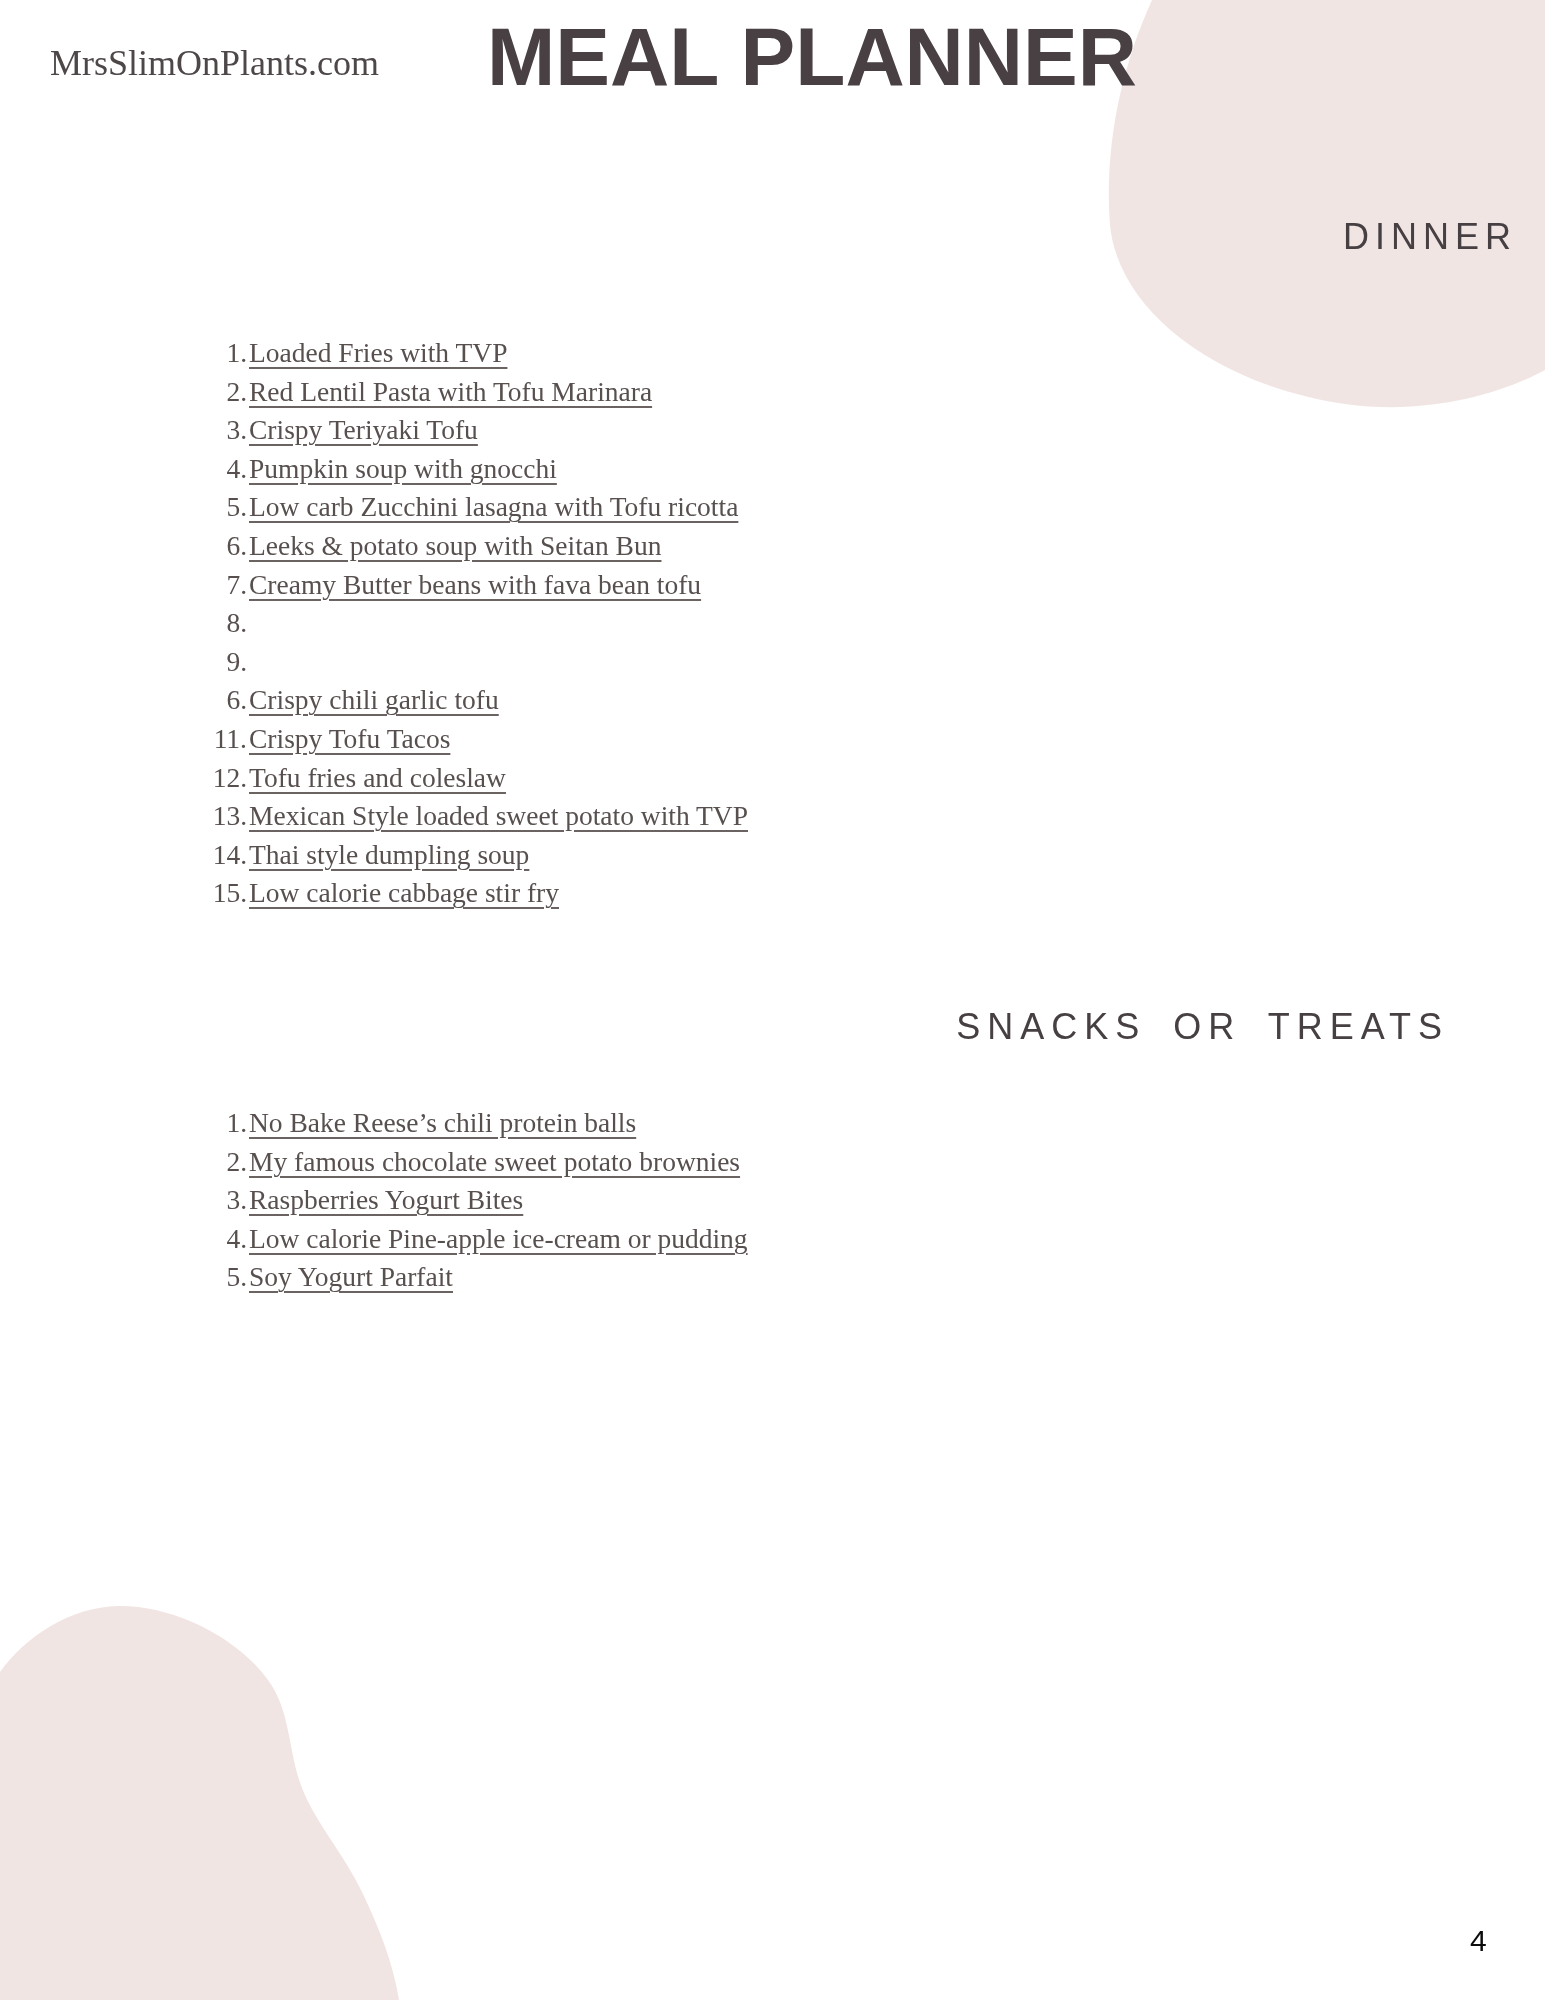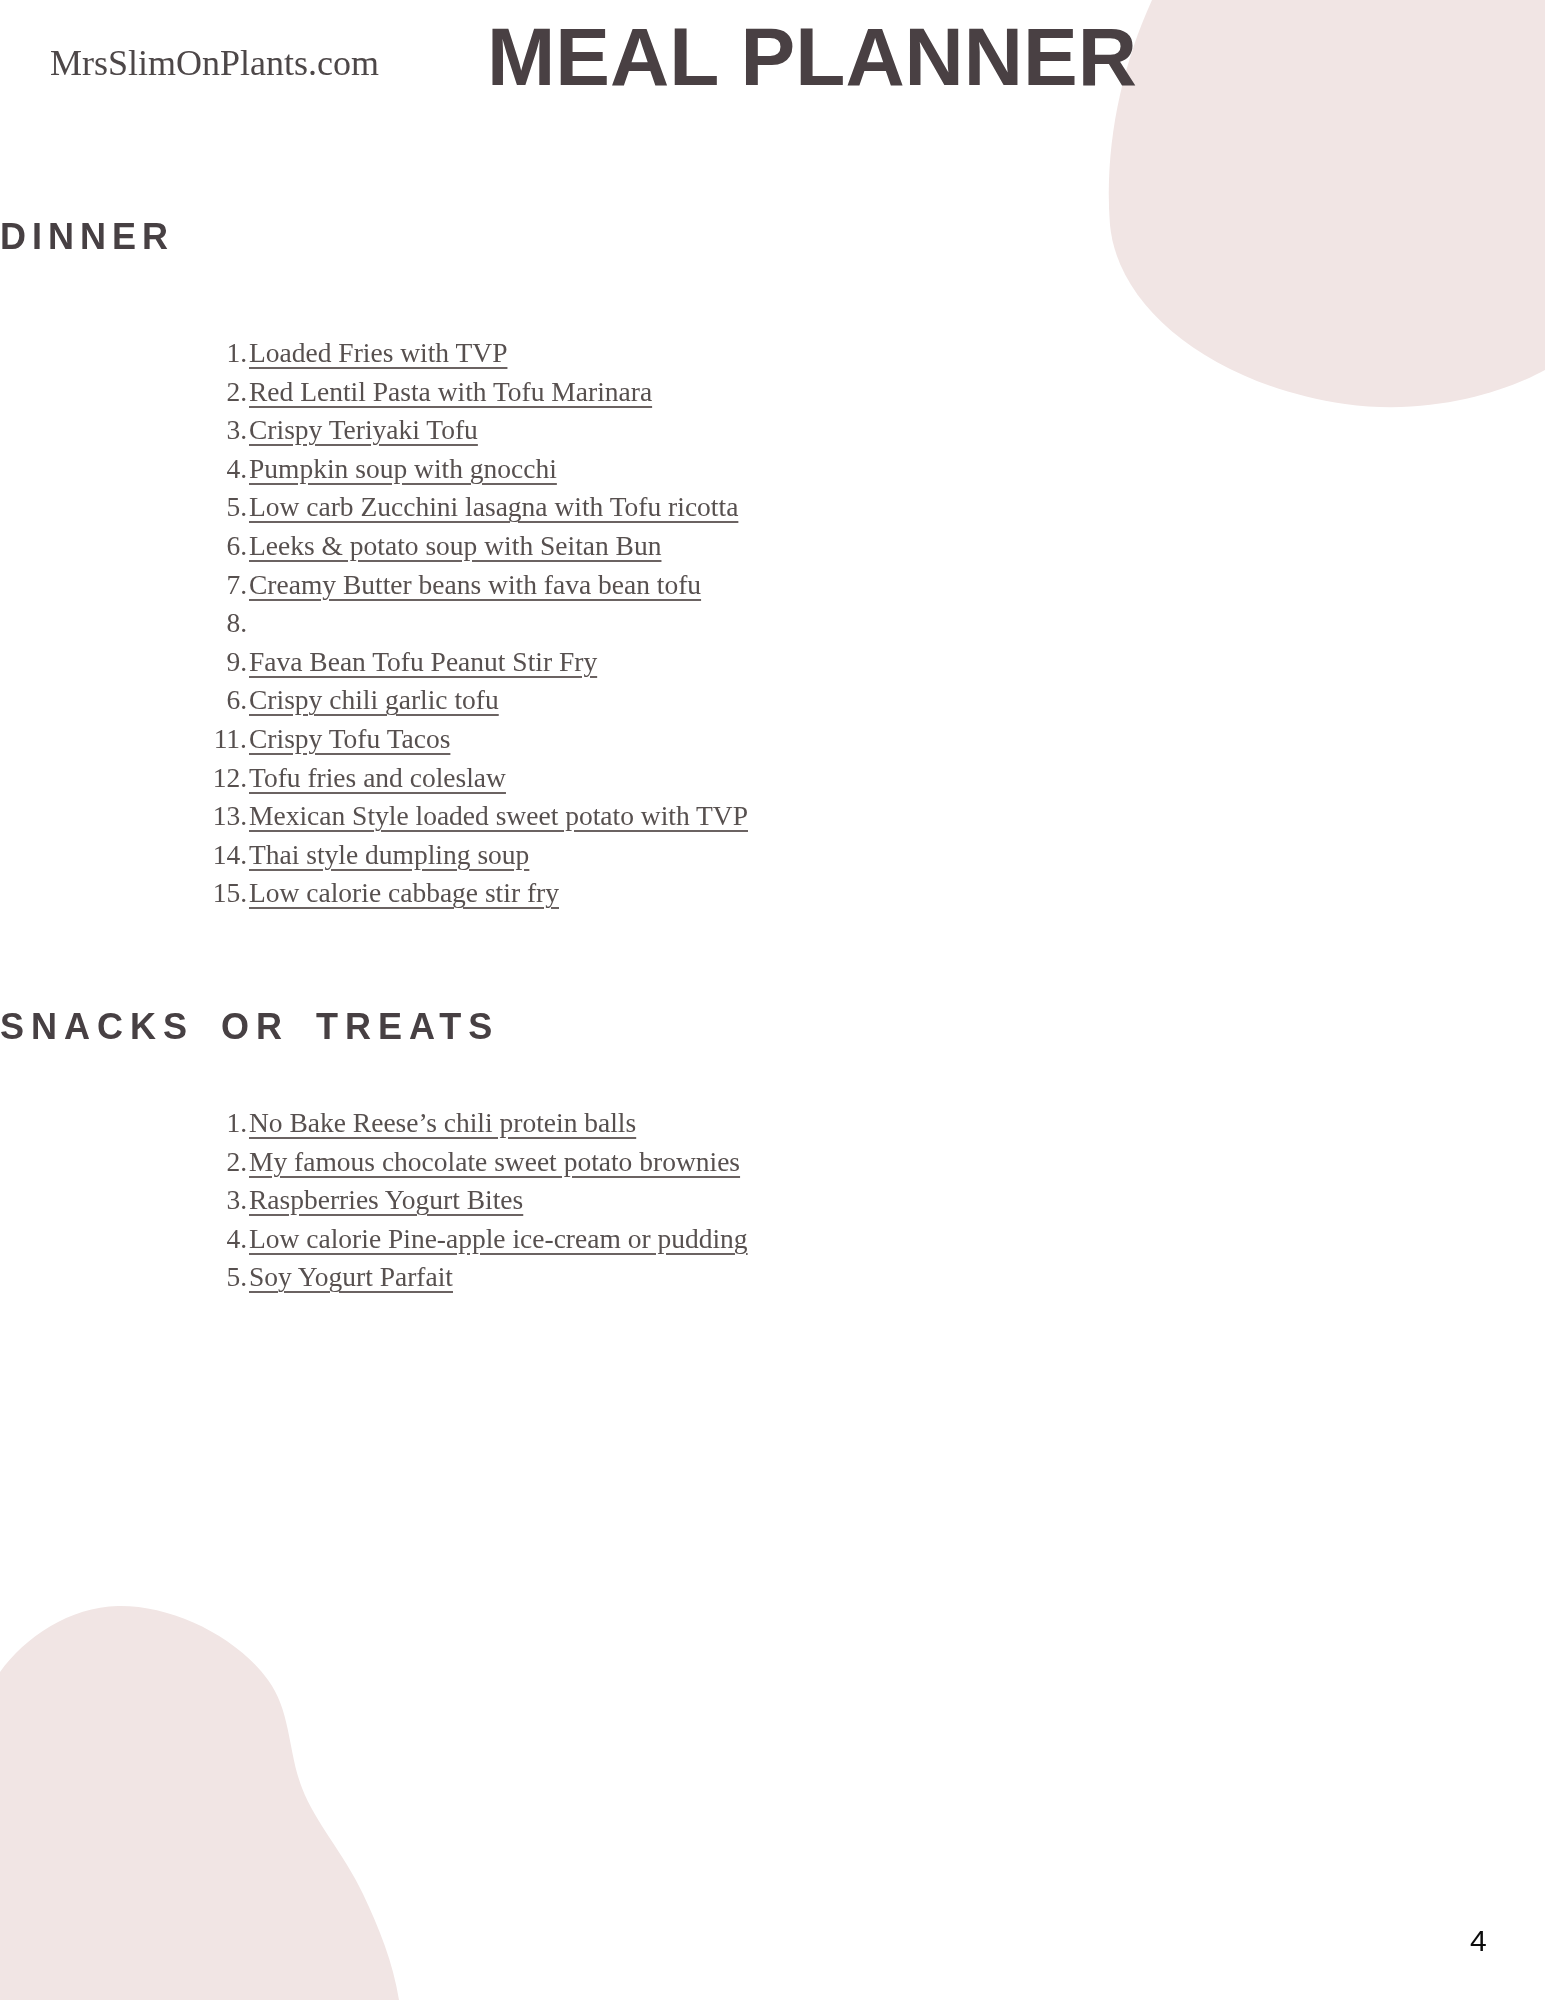--- a/index.html
+++ b/index.html
@@ -21,23 +21,23 @@
   }
   .main-title{
     position:absolute;left:487px;top:14px;
     font-family:"Liberation Sans", sans-serif;
     font-weight:bold;font-size:82px;line-height:1.05;
     letter-spacing:0px;color:#494043;white-space:nowrap;
   }
   .section-heading{
     position:absolute;
     font-family:"Liberation Sans", sans-serif;
-    font-weight:bold;
+    font-weight:normal;
     font-size:36px;color:#474043;
-    text-align:left;white-space:nowrap;
+    text-align:right;white-space:nowrap;margin-left:11px;
   }
   #dinner-heading{left:0;width:1506px;top:216px;letter-spacing:6px;}
   #snacks-heading{left:0;width:1438px;top:1006px;letter-spacing:7px;word-spacing:10px;}
   .recipe-list{
     position:absolute;left:170px;
     margin:0;padding:0;list-style:none;
   }
   #dinner-list{top:334px;}
   #snacks-list{top:1104px;}
   .recipe-item{
@@ -119,21 +119,20 @@
       </li>
     <li class="recipe-item">
         <span class="item-num">7.</span>
         <a class="recipe-link"> Creamy Butter beans with fava bean tofu</a>
       </li>
     <li class="recipe-item">
         <span class="item-num">8.</span>
       </li>
     <li class="recipe-item">
         <span class="item-num">9.</span>
-        <a class="recipe-link">Fava Bean Tofu Peanut Stir Fry</a>
       </li>
     <li class="recipe-item">
         <span class="item-num">6.</span>
         <a class="recipe-link">Crispy chili garlic tofu</a>
       </li>
     <li class="recipe-item">
         <span class="item-num">11.</span>
         <a class="recipe-link">Crispy Tofu Tacos</a>
       </li>
     <li class="recipe-item">

